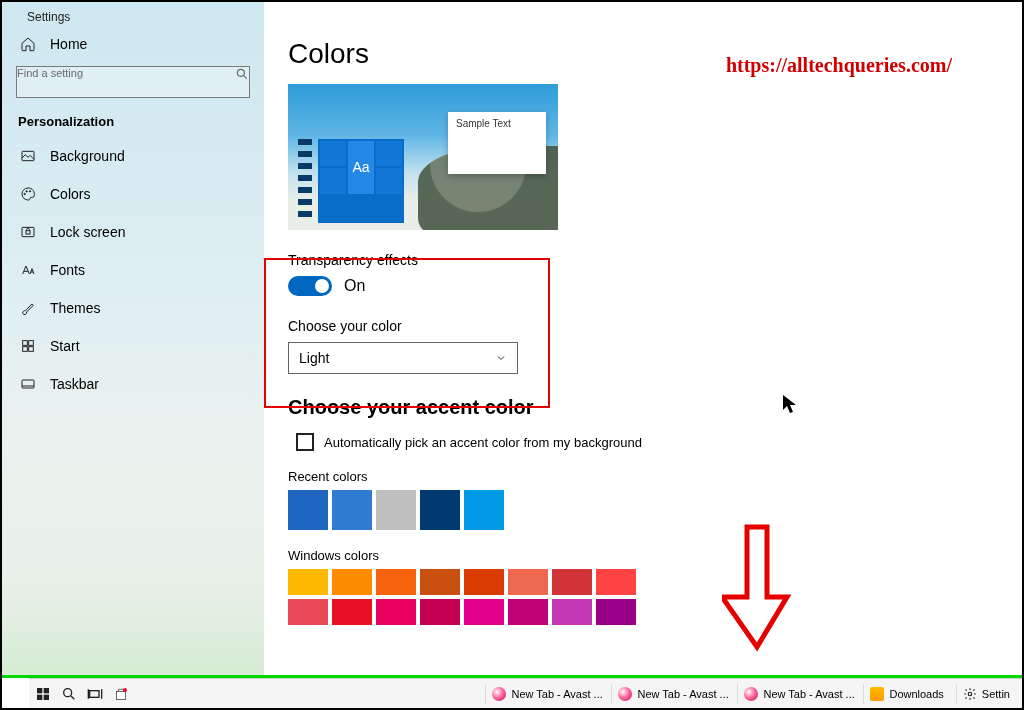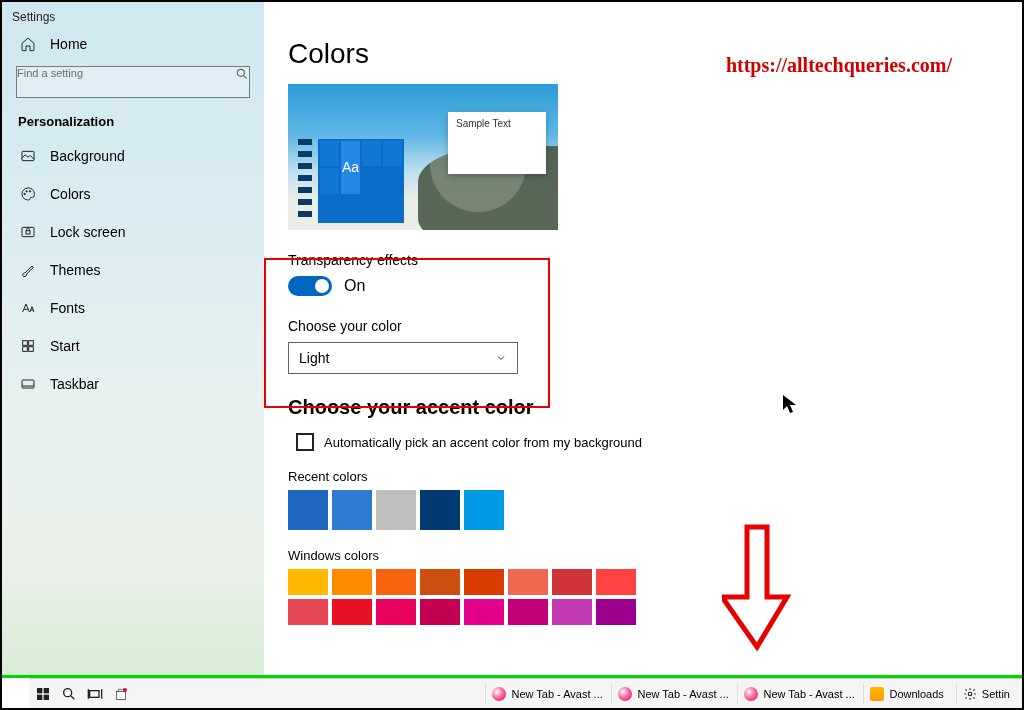--- a/index.html
+++ b/index.html
@@ -1,37 +1,37 @@
 <!DOCTYPE html>
 <html><head>
 <meta charset="utf-8">
 <style>
   * { box-sizing: border-box; margin: 0; padding: 0; font-family: "Segoe UI", sans-serif; }
   html, body { width: 1024px; height: 710px; overflow: hidden; background: #fff; }
   .frame { width: 1024px; height: 710px; border: 2px solid #000; position: relative; background: #fff; }
   .app { position: absolute; inset: 0; bottom: 30px; display: flex; }
   
   .sidebar { width: 262px; background: linear-gradient(180deg,#cfe7f0 0%,#d9ecf2 30%,#eaf2ef 65%,#e9f0e8 85%,#d6ecd4 100%); padding: 6px 0 0 0; }
-  .win-title { font-size: 12px; color: #222; padding: 2px 10px; }
+  .win-title { font-size: 12px; color: #222; padding: 2px 25px; }
   .home-row { display: flex; align-items: flex-start; gap: 14px; padding: 10px 16px 8px 18px; font-size: 14px; }
   .home-icon { width: 16px; height: 16px; }
   .search-box { margin: 6px 14px 12px 14px; height: 32px; border: 1px solid #7a7a7a; background: rgba(255,255,255,0.3); display: flex; align-items: flex-start; padding: 0 0; justify-content: space-between; font-size: 11px; color: #6b6b6b; }
   .search-box .mag { width: 14px; height: 14px; opacity: .7; }
   .section-label { font-weight: 600; font-size: 13px; padding: 4px 16px 8px 16px; }
   .nav { list-style: none; }
   .nav li { display: flex; align-items: center; gap: 14px; padding: 11px 16px 11px 18px; font-size: 14px; cursor: default; }
   .nav li .ic { width: 16px; height: 16px; flex: 0 0 16px; }
   
   .main { flex: 1; background: #fff; padding: 18px 24px 0 24px; position: relative; overflow: hidden; }
   h1.page { font-weight: 400; font-size: 28px; margin: 18px 0 14px 0; }
   .preview { width: 270px; height: 146px; position: relative; overflow: hidden; }
   .sky { position: absolute; inset: 0; background: linear-gradient(180deg,#2f9bd8 0%,#5fb6e6 35%,#bfe0ef 60%,#e9efe8 80%); }
   .rocks { position: absolute; left: 130px; top: 62px; width: 200px; height: 90px; background: radial-gradient(circle at 30% 20%, #6d7a66 0 30%, #4a5a47 31% 100%); border-radius: 40% 30% 20% 10%/40% 50% 30% 20%; filter: blur(.3px); opacity: .9; }
   .panel-left { position: absolute; left: 10px; top: 55px; width: 14px; height: 84px; background: repeating-linear-gradient(180deg,#0a3a66 0 6px,transparent 6px 12px); }
-  .panel-mid { position: absolute; left: 30px; top: 55px; width: 86px; height: 84px; background: #0a6cc9; display: grid; grid-template-columns: 1fr 1fr 1fr 1fr; grid-template-rows: 1fr 1fr 1fr; gap: 2px; padding: 2px; }
+  .panel-mid { position: absolute; left: 30px; top: 55px; width: 86px; height: 84px; background: #0a6cc9; display: grid; grid-template-columns: 1fr 1fr 1fr; grid-template-rows: 1fr 1fr 1fr; gap: 2px; padding: 2px; }
   .panel-mid div { background: #1177d6; }
   .panel-mid .aa { grid-column: 2; grid-row: 1 / span 2; background: #2587e6; color: #fff; display:flex;align-items:center;justify-content:center;font-size:14px; }
   .sample-card { position: absolute; right: 12px; top: 28px; width: 98px; height: 62px; background: #fff; box-shadow: 0 2px 6px rgba(0,0,0,.25); padding: 6px 8px; font-size: 10px; color: #333; }
   .redbox { border: 2px solid #e60000; position: absolute; left: 262px; top: 256px; width: 286px; height: 150px; pointer-events: none; }
   .group { margin-top: 22px; }
   .lbl { font-size: 14px; margin-bottom: 8px; }
   .select { width: 230px; height: 32px; border: 1px solid #666; display: flex; align-items: center; justify-content: space-between; padding: 0 10px; font-size: 14px; background:#fff; }
   .chev { width: 12px; height: 12px; }
   .toggle-row { display: flex; align-items: center; gap: 12px; margin-top: 8px; }
   .toggle { width: 44px; height: 20px; border-radius: 10px; background: #0067c0; position: relative; }
@@ -104,30 +104,30 @@
         <li>
           <svg class="ic" viewBox="0 0 24 24" fill="none" stroke="#222" stroke-width="1.5">
               <rect x="3" y="5" width="18" height="14" rx="1"></rect>
               <rect x="9" y="10" width="6" height="5"></rect>
               <path d="M10 10V8a2 2 0 0 1 4 0v2"></path>
             </svg>
           <span>Lock screen</span>
         </li>
         <li>
           <svg class="ic" viewBox="0 0 24 24" fill="none" stroke="#222" stroke-width="1.5">
-              <path d="M4 20c0-3 2-4 4-4l10-10 2 2-10 10c0 2-1 4-4 4z"></path>
-            </svg>
-          <span>Themes</span>
-        </li>
-        <li>
-          <svg class="ic" viewBox="0 0 24 24" fill="none" stroke="#222" stroke-width="1.5">
               <path d="M4 18L9 6l5 12M6 14h6"></path>
               <path d="M15 18l3-8 3 8M16.2 15h3.6"></path>
             </svg>
           <span>Fonts</span>
+        </li>
+        <li>
+          <svg class="ic" viewBox="0 0 24 24" fill="none" stroke="#222" stroke-width="1.5">
+              <path d="M4 20c0-3 2-4 4-4l10-10 2 2-10 10c0 2-1 4-4 4z"></path>
+            </svg>
+          <span>Themes</span>
         </li>
         <li>
           <svg class="ic" viewBox="0 0 24 24" fill="none" stroke="#222" stroke-width="1.5">
               <rect x="4" y="4" width="7" height="7"></rect>
               <rect x="13" y="4" width="7" height="7"></rect>
               <rect x="4" y="13" width="7" height="7"></rect>
               <rect x="13" y="13" width="7" height="7"></rect>
             </svg>
           <span>Start</span>
         </li>

